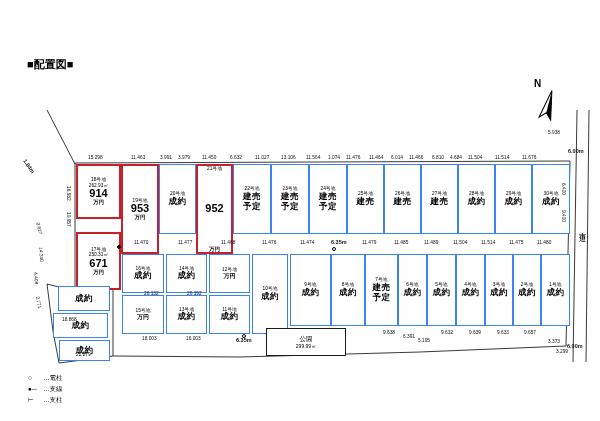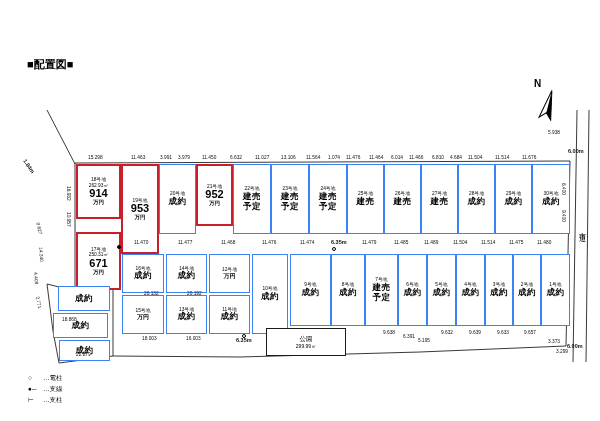--- a/index.html
+++ b/index.html
@@ -65,21 +65,21 @@
       </div>
       <div class="plot hl" style="left: 121px; top: 164px; width: 38px; height: 90px;">
         <div class="plbl">19号地</div>
         <div class="pprice">953</div>
         <div class="punit">万円</div>
       </div>
       <div class="plot" style="left: 159px; top: 164px; width: 37px; height: 70px;">
         <div class="plbl">20号地</div>
         <div class="pstatus">成約</div>
       </div>
-      <div class="plot hl" style="left: 196px; top: 164px; width: 37px; height: 62px;">
+      <div class="plot hl" style="left: 196px; top: 164px; width: 37px; height: 90px; justify-content: space-between;">
         <div class="plbl">21号地</div>
         <div class="pprice">952</div>
         <div class="punit">万円</div>
       </div>
       <div class="plot" style="left: 233px; top: 164px; width: 38px; height: 70px;">
         <div class="plbl">22号地</div>
         <div class="pstatus">建売
 予定</div>
       </div>
       <div class="plot" style="left: 271px; top: 164px; width: 38px; height: 70px;">

